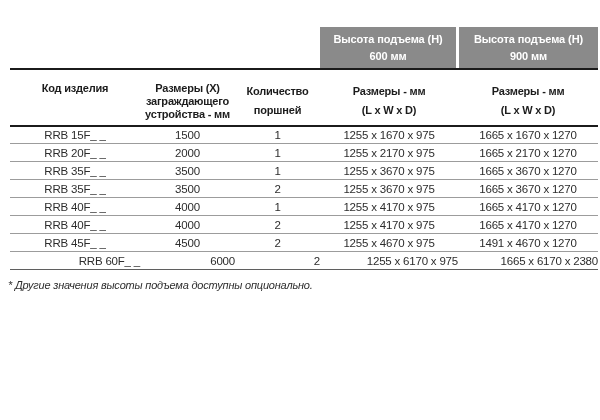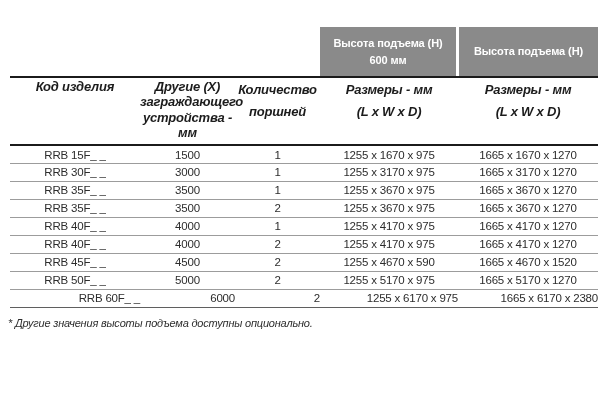--- a/index.html
+++ b/index.html
@@ -9,21 +9,21 @@
     background: #ffffff;
     font-family: "Liberation Sans", sans-serif;
     overflow: hidden;
   }
   .page { position: relative; width: 600px; height: 420px; }
 
   
   .band {
     display: flex;
     margin: 27px 0 0 320px;
-    height: 49px;
+    height: 41px;
     gap: 3px;
   }
   .band-box {
     background: #8a8a8a;
     color: #ffffff;
     font-weight: bold;
     font-size: 11px;
     text-align: center;
     display: flex;
     flex-direction: column;
@@ -43,30 +43,29 @@
   }
   col.c1 { width: 130px; }
   col.c2 { width: 95px; }
   col.c3 { width: 85px; }
   col.c4 { width: 138px; }
   col.c5 { width: 140px; }
 
   thead th {
     border-top: 2px solid #1b1b1b;
     border-bottom: 2px solid #1b1b1b;
-    font-size: 13px;
+    font-size: 11px;
     font-weight: bold;
     color: #1c1c1c;
     text-align: center;
     vertical-align: top;
-    padding: 1px 0 4px;
+    padding: 12px 0 4px;
     white-space: pre-line;
     letter-spacing: -0.2px;
     height: 47px;
-    font-style: italic;
   }
   th.lh-tight { line-height: 1.18; }
   th.lh-wide  { line-height: 1.7; }
 
   tbody td {
     font-size: 11.5px;
     color: #2d2d2d;
     text-align: center;
     height: 18px;
     padding: 0;
@@ -89,59 +88,60 @@
 
 <div class="page">
 
   <div class="band">
     <div class="band-box b600">
       <span class="band-line">Высота подъема (H)</span>
       <span class="band-line">600 мм</span>
     </div>
     <div class="band-box b900">
       <span class="band-line">Высота подъема (H)</span>
+      <span class="band-line">900 мм</span>
     </div>
   </div>
 
   <table class="spec">
     <colgroup>
       <col class="c1">
         <col class="c2">
         <col class="c3">
         <col class="c4">
         <col class="c5">
     </colgroup>
     <thead>
       <tr>
         <th class="lh-tight">Код изделия</th>
-        <th class="lh-tight">Другие (X)
+        <th class="lh-tight">Размеры (X)
 заграждающего
 устройства - мм</th>
         <th class="lh-wide">Количество
 поршней</th>
         <th class="lh-wide">Размеры - мм
 (L x W x D)</th>
         <th class="lh-wide">Размеры - мм
 (L x W x D)</th>
       </tr>
     </thead>
     <tbody>
       <tr>
         <td>RRB 15F_ _</td>
         <td>1500</td>
         <td>1</td>
         <td>1255 x 1670 x 975</td>
         <td>1665 x 1670 x 1270</td>
       </tr>
       <tr>
-        <td>RRB 30F_ _</td>
-        <td>3000</td>
+        <td>RRB 20F_ _</td>
+        <td>2000</td>
         <td>1</td>
-        <td>1255 x 3170 x 975</td>
-        <td>1665 x 3170 x 1270</td>
+        <td>1255 x 2170 x 975</td>
+        <td>1665 x 2170 x 1270</td>
       </tr>
       <tr>
         <td>RRB 35F_ _</td>
         <td>3500</td>
         <td>1</td>
         <td>1255 x 3670 x 975</td>
         <td>1665 x 3670 x 1270</td>
       </tr>
       <tr>
         <td>RRB 35F_ _</td>
@@ -161,29 +161,22 @@
         <td>RRB 40F_ _</td>
         <td>4000</td>
         <td>2</td>
         <td>1255 x 4170 x 975</td>
         <td>1665 x 4170 x 1270</td>
       </tr>
       <tr>
         <td>RRB 45F_ _</td>
         <td>4500</td>
         <td>2</td>
-        <td>1255 x 4670 x 590</td>
-        <td>1665 x 4670 x 1520</td>
-      </tr>
-      <tr>
-        <td>RRB 50F_ _</td>
-        <td>5000</td>
-        <td>2</td>
-        <td>1255 x 5170 x 975</td>
-        <td>1665 x 5170 x 1270</td>
+        <td>1255 x 4670 x 975</td>
+        <td>1491 x 4670 x 1270</td>
       </tr>
       <tr>
         <td>RRB 60F_ _</td>
         <td>6000</td>
         <td>2</td>
         <td>1255 x 6170 x 975</td>
         <td>1665 x 6170 x 2380</td>
       </tr>
     </tbody>
   </table>

